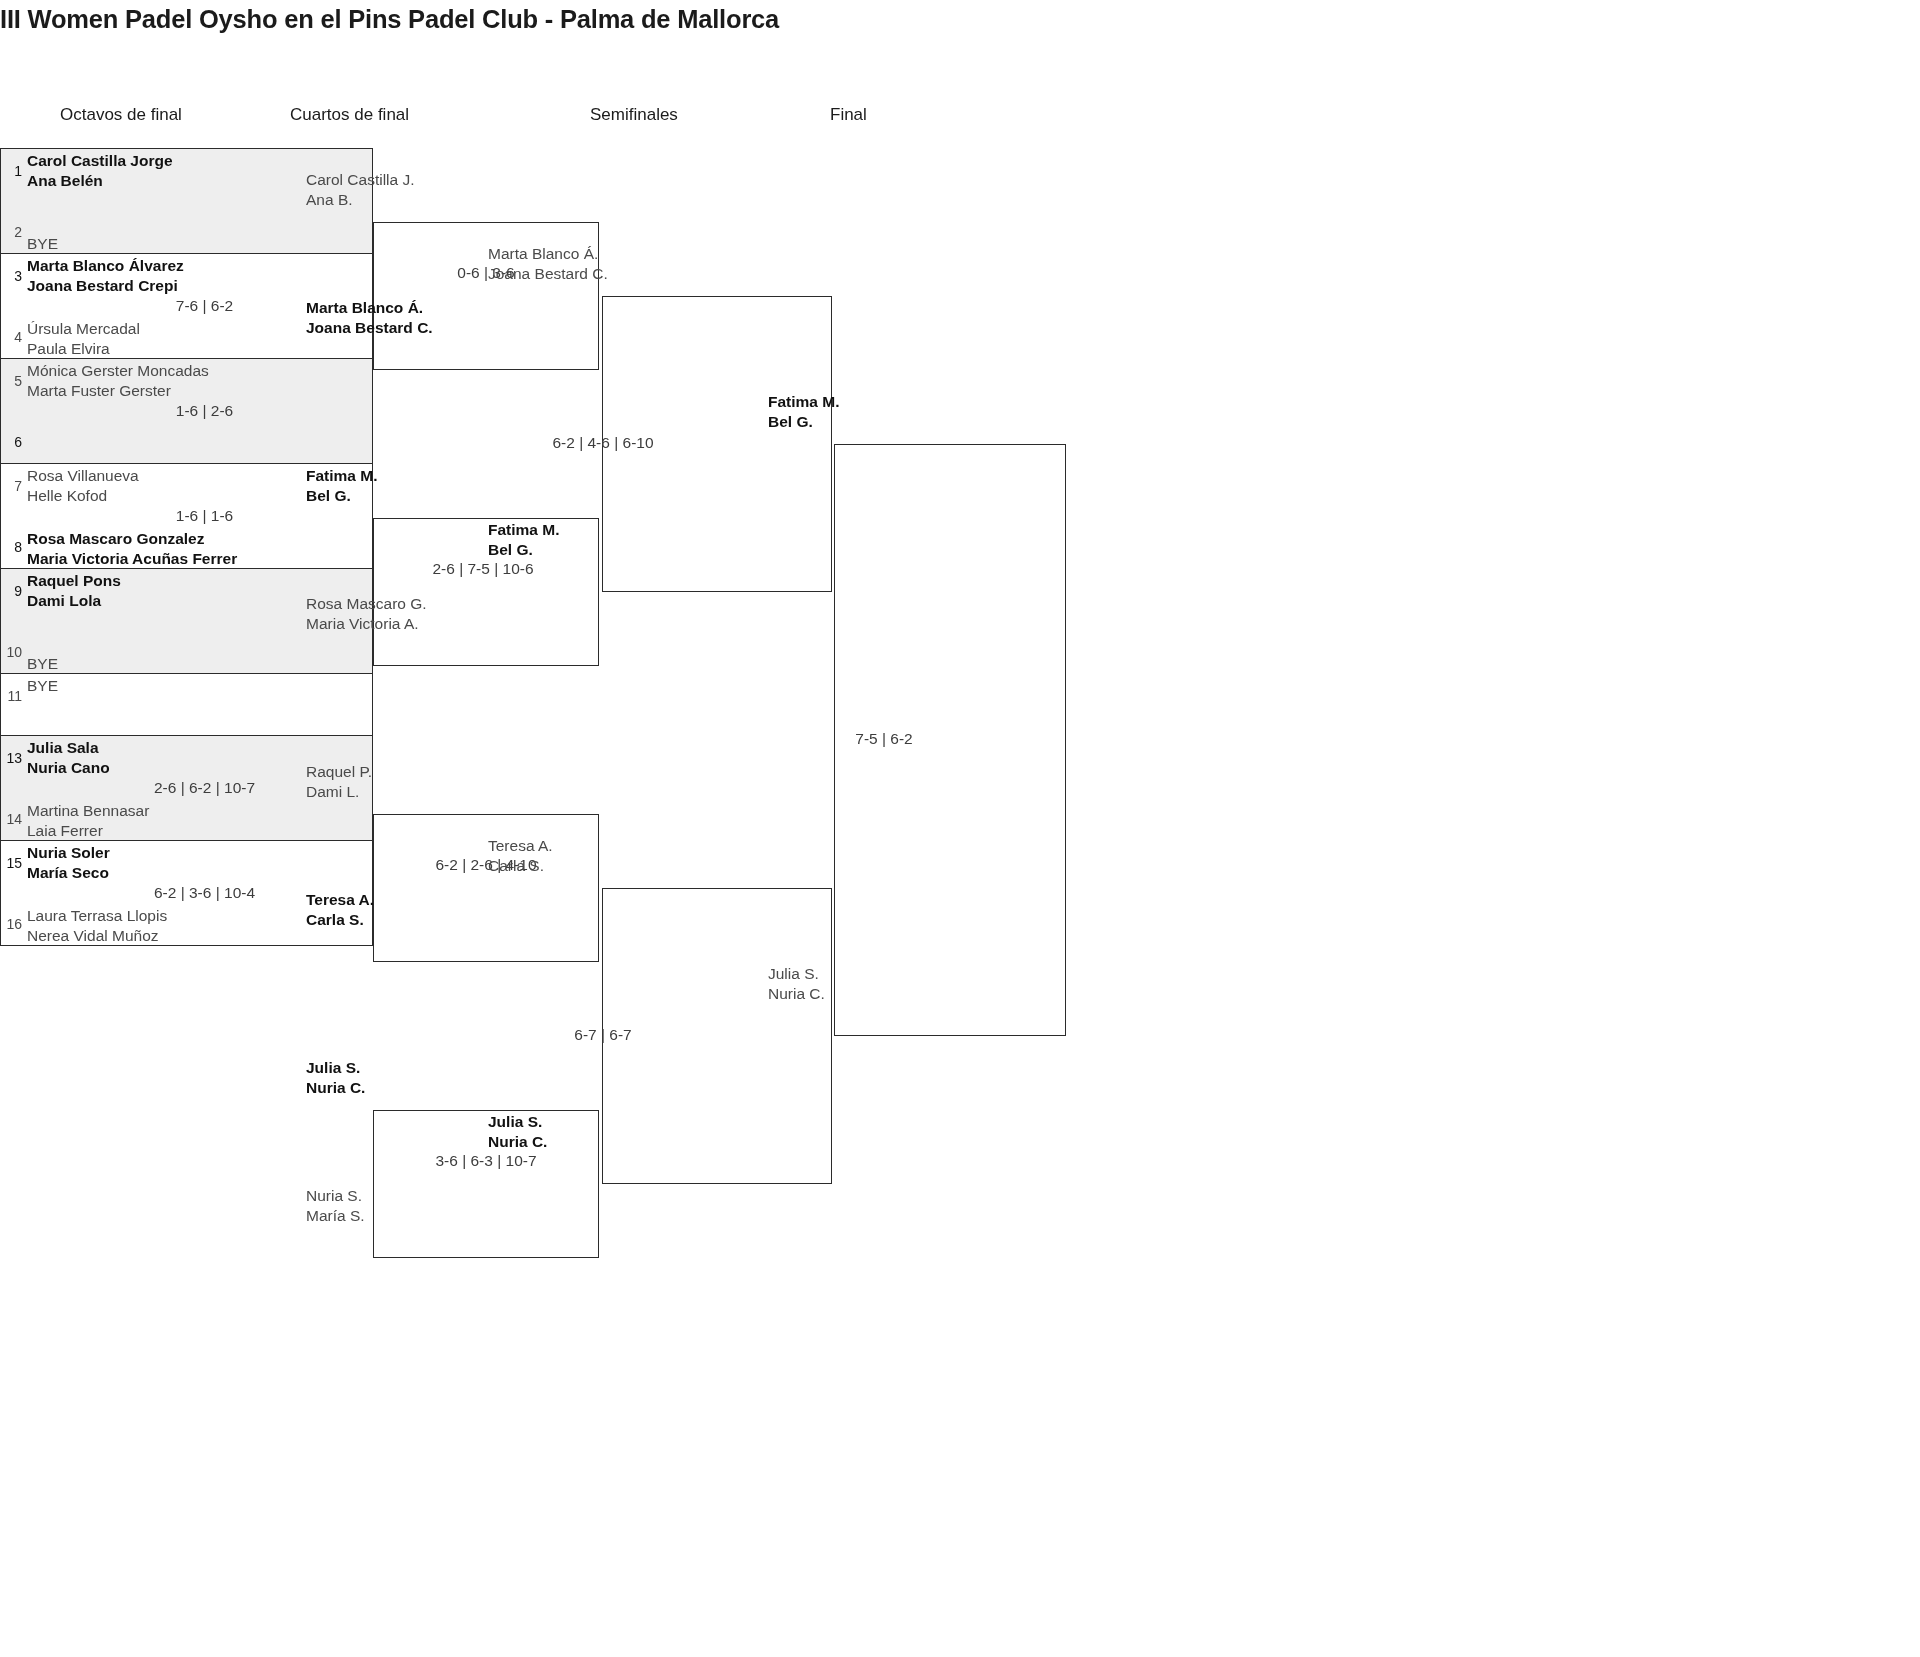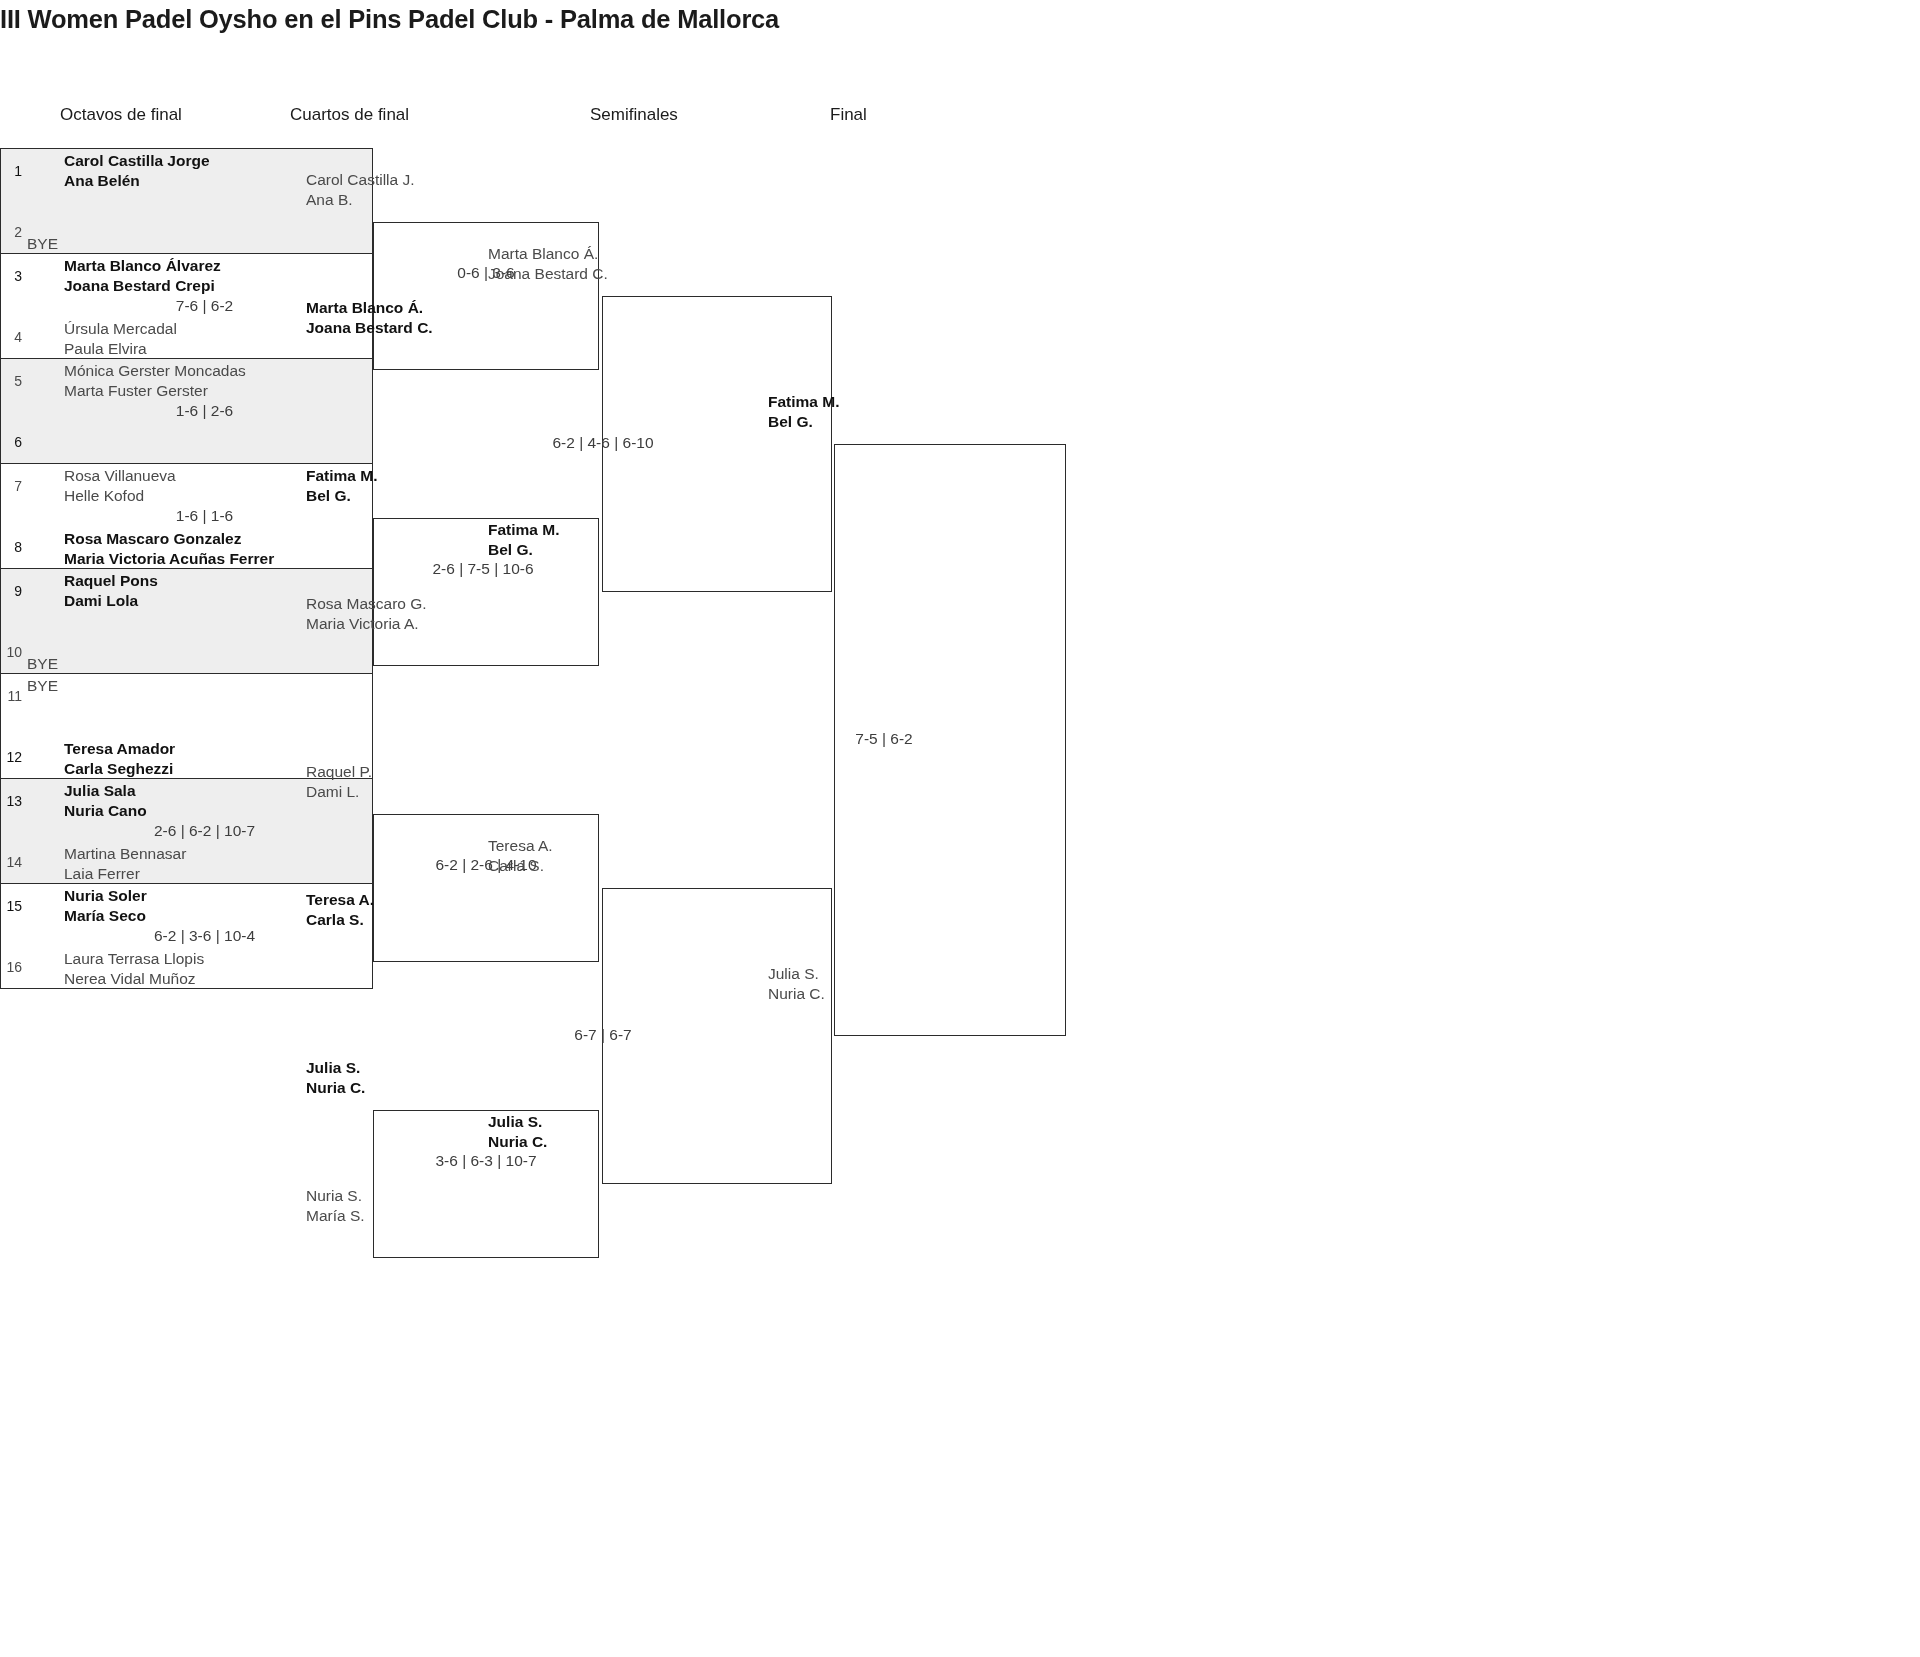--- a/index.html
+++ b/index.html
@@ -75,21 +75,21 @@
     padding-right: 5px;
     align-self: center;
   }
   .r1-names {
     flex: 1 1 auto;
     font-size: 15.5px;
     line-height: 19.5px;
     color: #4a4a4a;
     padding-top: 2px;
   }
-  .r1-names .nm { display: block; white-space: nowrap; margin-left: 37px; }
+  .r1-names .nm { display: block; white-space: nowrap; }
   .winner .r1-names, .winner .seed { color: #111111; }
   .winner .r1-names .nm { font-weight: 700; }
 
   .r1-score {
     text-align: center;
     font-size: 15.5px;
     color: #3d3d3d;
     padding: 0 0 0 36px;
     white-space: nowrap;
   }
@@ -213,27 +213,20 @@
           <span class="seed">10</span>
           <span class="r1-names"><span class="bye-text">BYE</span></span>
         </div>
       </div>
       <div class="r1-match plain">
         <div class="r1-slot">
           <span class="seed">11</span>
           <span class="r1-names"><span class="bye-text">BYE</span></span>
         </div>
         <div class="r1-score">&nbsp;</div>
-        <div class="r1-slot bottomslot winner">
-          <span class="seed">12</span>
-          <span class="r1-names">
-            <span class="nm">Teresa Amador</span>
-            <span class="nm">Carla Seghezzi</span>
-          </span>
-        </div>
       </div>
       <div class="r1-match shaded">
         <div class="r1-slot winner">
           <span class="seed">13</span>
           <span class="r1-names">
             <span class="nm">Julia Sala</span>
             <span class="nm">Nuria Cano</span>
           </span>
         </div>
         <div class="r1-score">2-6 | 6-2 | 10-7</div>

